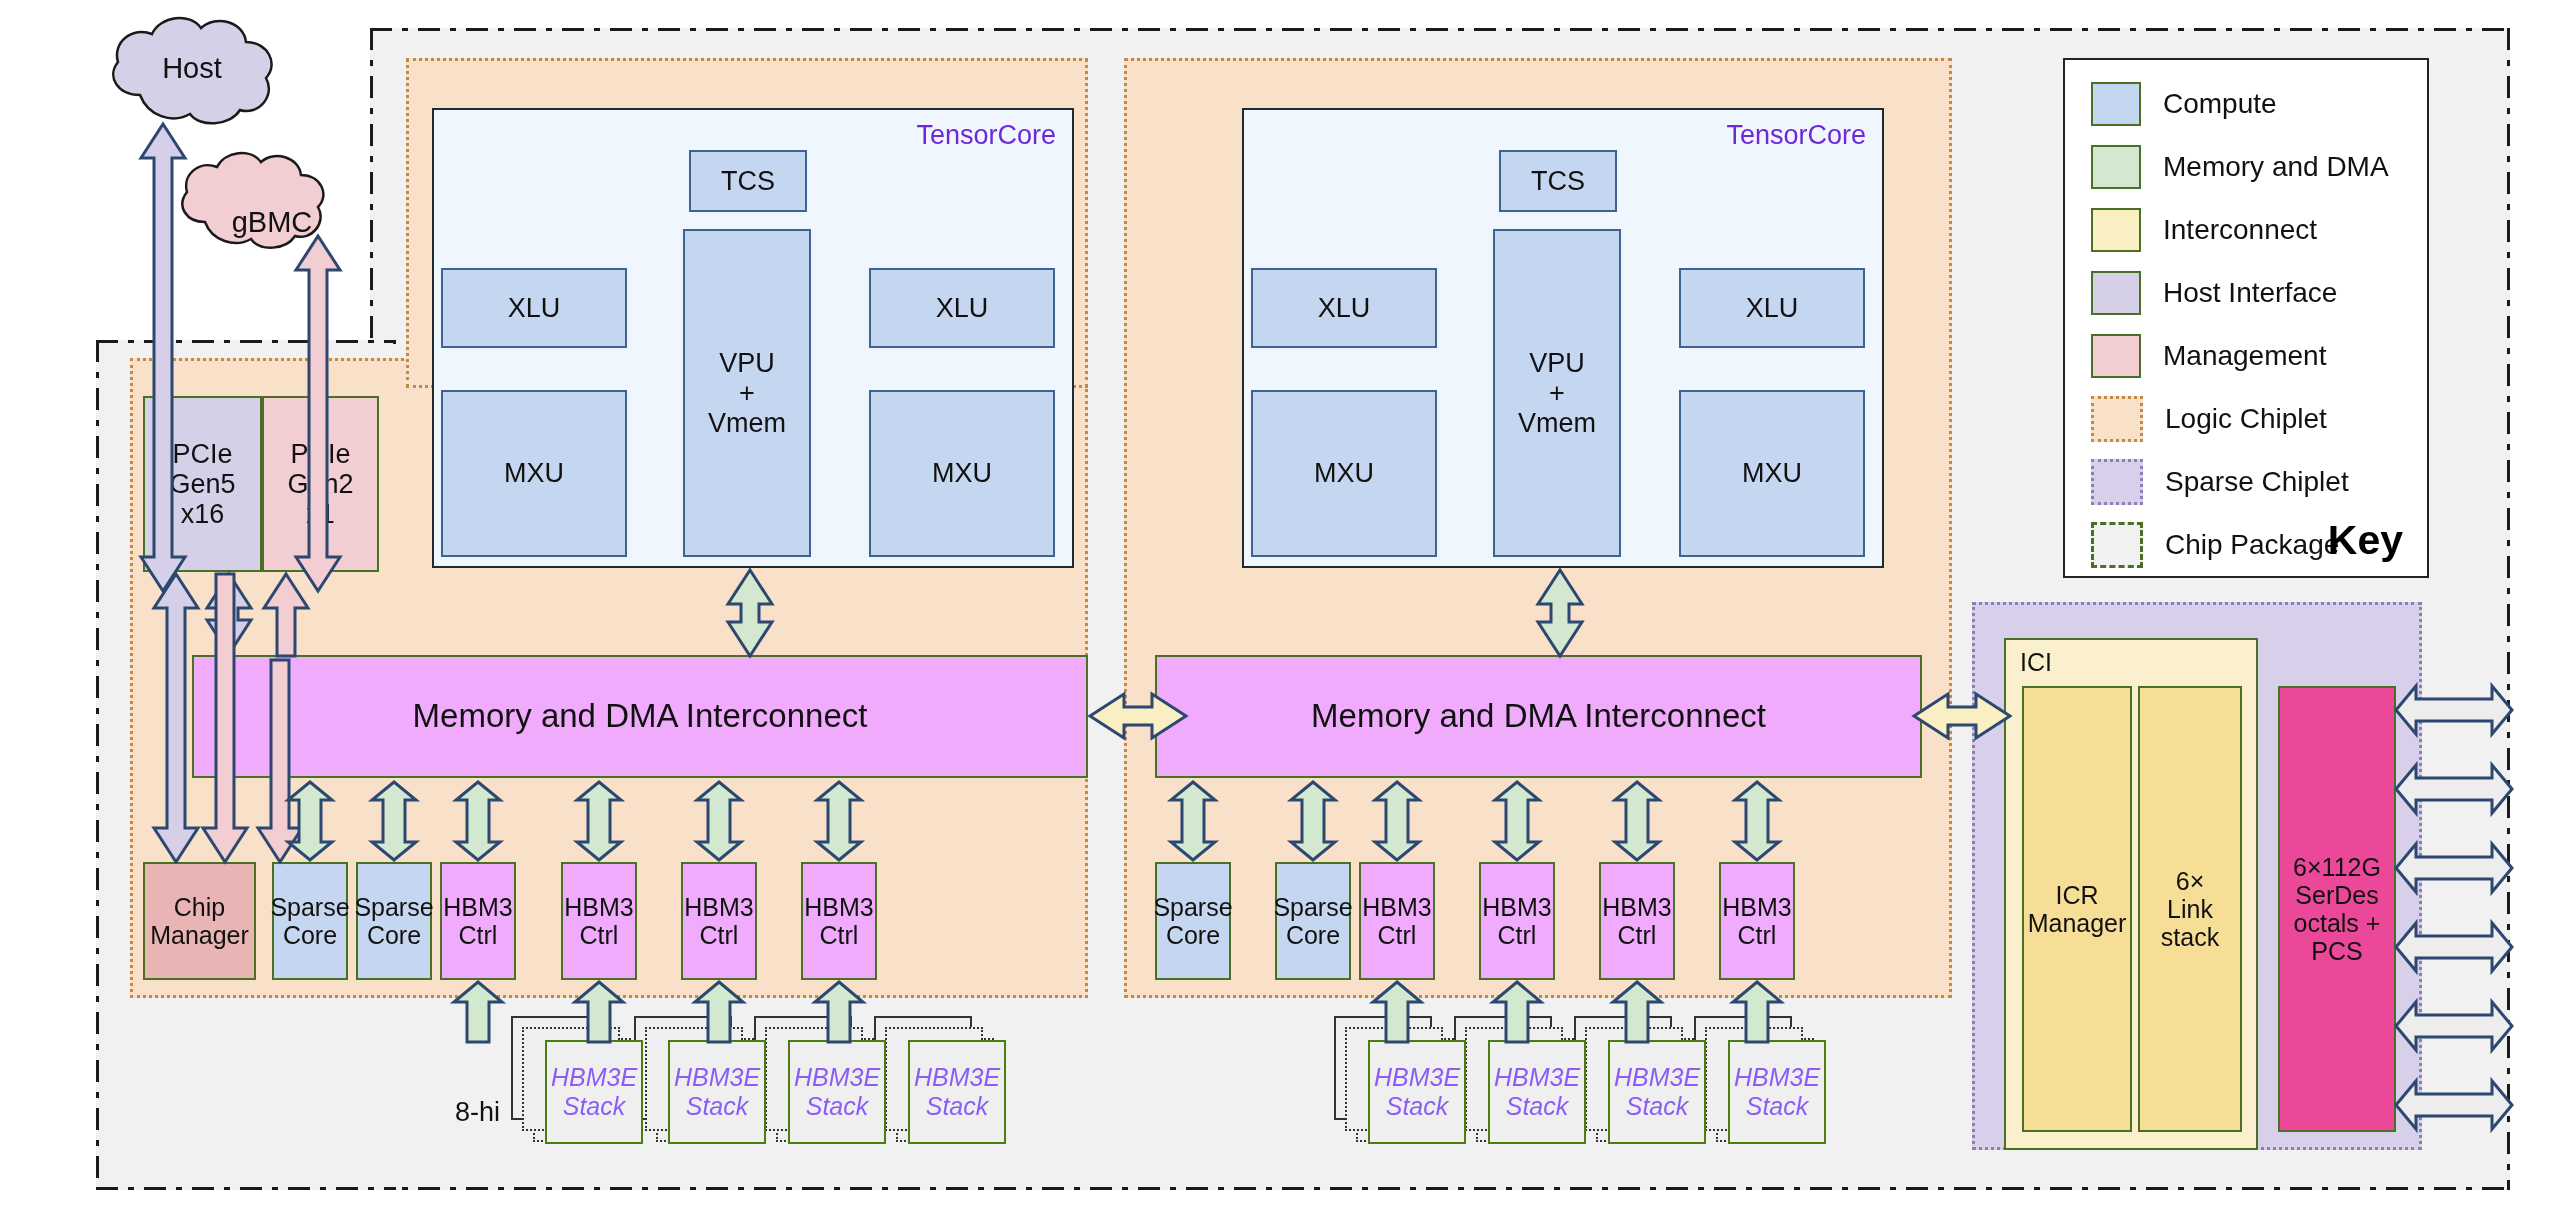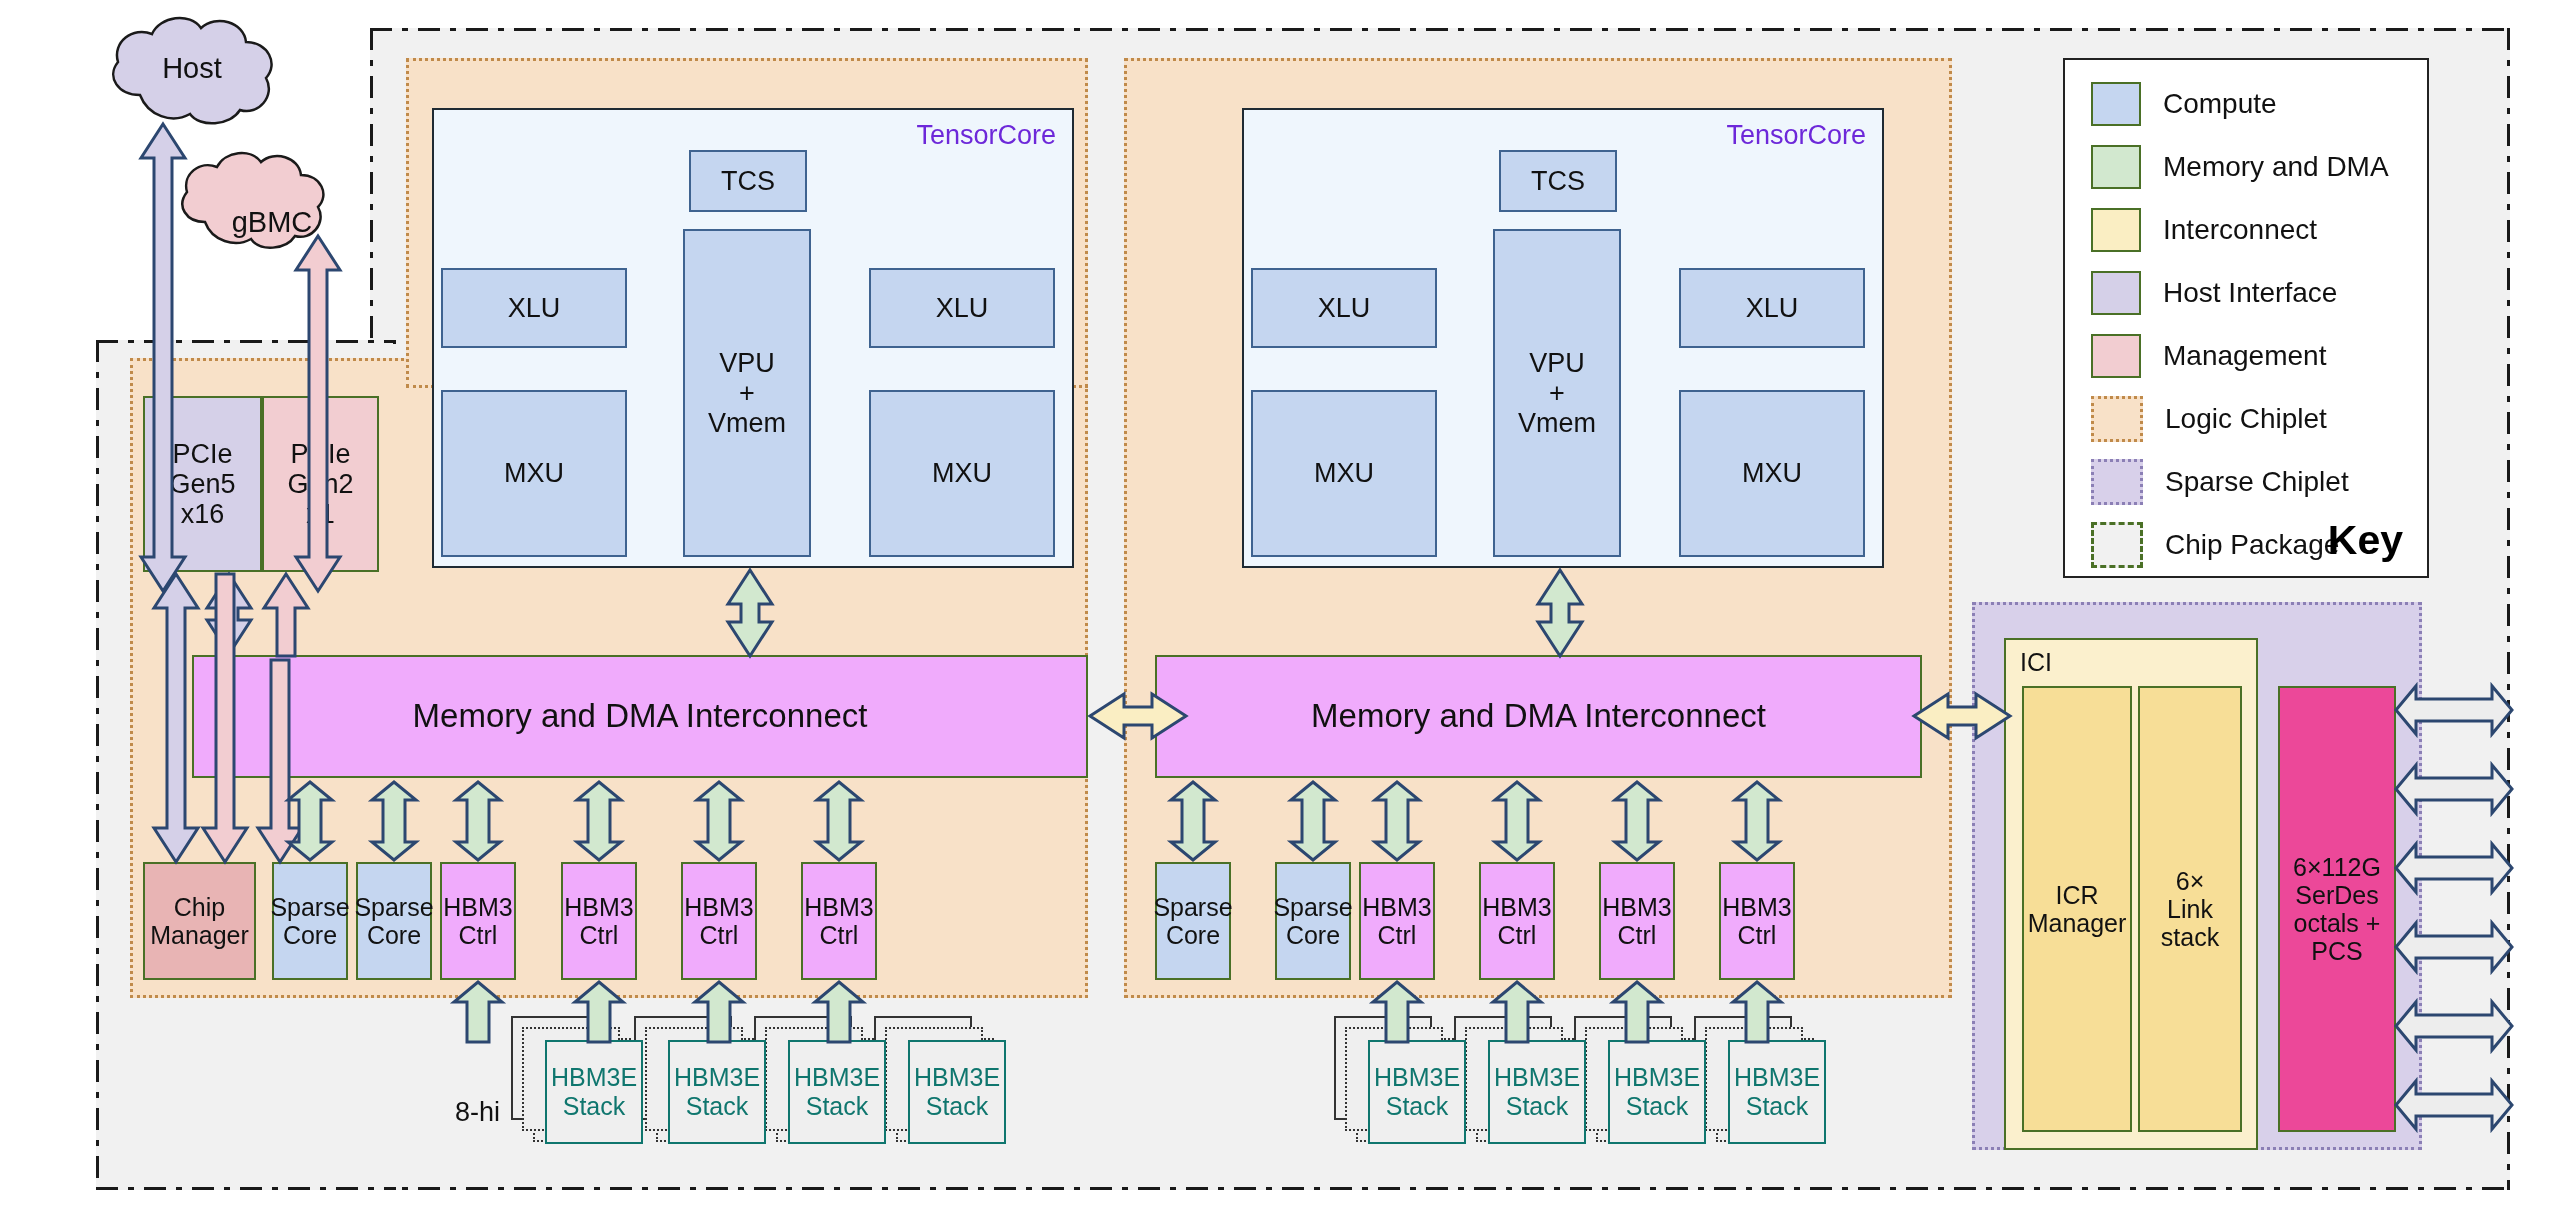--- a/index.html
+++ b/index.html
@@ -32,22 +32,22 @@
   .blk.mgmt{background:#e8b4b4;}
   .blk.serdes-blk{background:#ec4899;}
   .blk.inter-dark{background:#f7de97;}
   .blk-b{border:2px solid #3f6390;}
 
   .ici-box{background:#fbf0cd;border:2px solid #4a7026;}
   .ici-label{position:absolute;left:14px;top:8px;font-size:25px;color:#111;}
 
   .hbm-stack-back{border:2px solid #333;background:#efefef;}
   .hbm-stack-dot{border:2px dotted #333;background:#efefef;}
-  .hbm-stack-front{border:2px solid #0f766e;background:#efefef;display:flex;align-items:center;
-       justify-content:center;text-align:center;font-size:25px;line-height:1.15;color:#0f766e;}
+  .hbm-stack-front{border:2px solid #4d7c0f;background:#efefef;display:flex;align-items:center;
+       justify-content:center;text-align:center;font-size:25px;line-height:1.15;color:#8b5cf6;font-style:italic;}
 
   .plain-label{font-size:27px;color:#111;}
 
   
   .key{background:#ffffff;border:2px solid #222;}
   .key-row{display:flex;align-items:center;height:63px;}
   .key-sw{width:46px;height:40px;margin-left:26px;margin-right:22px;flex:0 0 auto;}
   .key-sw.solid{border:2px solid #4a7026;}
   .key-sw.dotted{border:3px dotted #c08a4a;}
   .key-sw.dotted-p{border:3px dotted #8b7fb5;}

